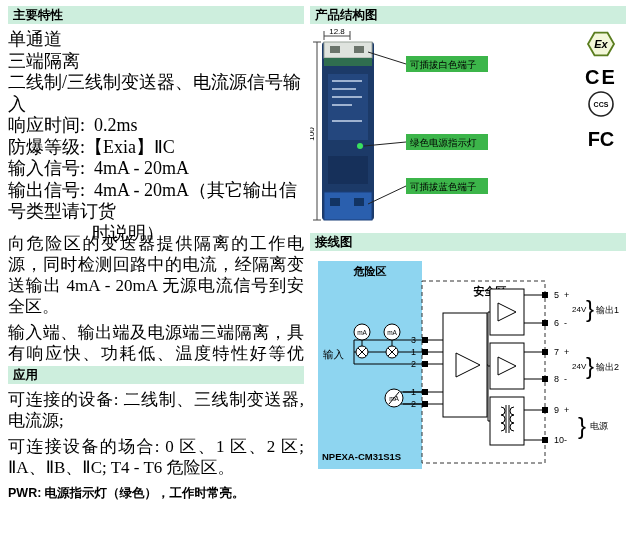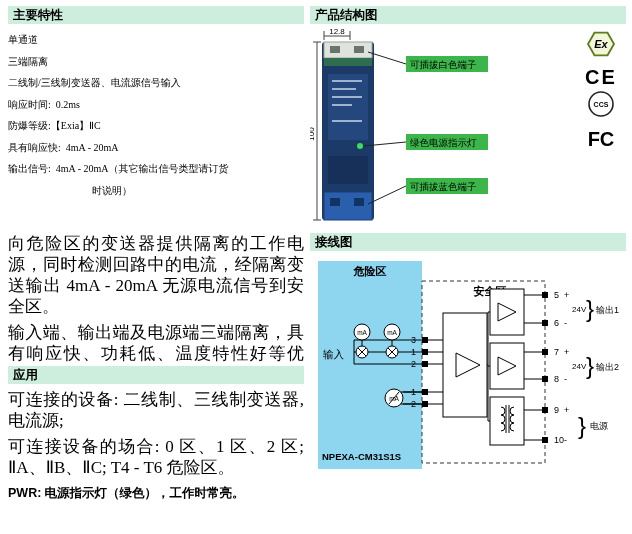--- a/index.html
+++ b/index.html
@@ -11,21 +11,21 @@
   .sec { position:absolute; }
   .sec-head {
     background:#cdeedd; height:18px; line-height:18px; padding:0 5px;
     font-family:"Liberation Sans", sans-serif; font-weight:bold; font-size:12.5px;
   }
   .col-left .sec { left:8px; width:296px; }
   .col-right .sec { left:310px; width:316px; }
 
   .sec-features { top:6px; }
   .feature-lines { padding-top:5px; }
-  .feature-line { font-size:10px; line-height:21.5px; white-space:pre-wrap; }
+  .feature-line { font-size:18px; line-height:21.5px; white-space:pre-wrap; }
   .feature-line.indent { margin-left:84px; }
 
   .sec-functions { top:228px; }
   .para { font-size:17px; line-height:21px; margin-top:5px; text-align:justify; }
 
   .sec-application { top:366px; }
   .sec-panel { top:478px; }
   .panel-line { font-size:12.5px; line-height:21px; margin-top:5px;font-weight:bold; }
   .panel-line b { font-family:"Liberation Sans", sans-serif; }
 
@@ -45,21 +45,21 @@
     <div class="sec sec-features">
       <div class="sec-head">
         <span>主要特性</span>
       </div>
       <div class="feature-lines">
         <div class="feature-line">单通道</div>
         <div class="feature-line">三端隔离</div>
         <div class="feature-line">二线制/三线制变送器、电流源信号输入</div>
         <div class="feature-line">响应时间:  0.2ms</div>
         <div class="feature-line">防爆等级:【Exia】ⅡC</div>
-        <div class="feature-line">具有响应快:  4mA - 20mA</div>
+        <div class="feature-line">输入信号:  4mA - 20mA</div>
         <div class="feature-line">输出信号:  4mA - 20mA（其它输出信号类型请订货</div>
         <div class="feature-line indent">时说明）</div>
       </div>
     </div>
 
     <div class="sec sec-functions">
       <div class="para">向危险区的变送器提供隔离的工作电源，同时检测回路中的电流，经隔离变送输出 4mA - 20mA 无源电流信号到安全区。</div>
       <div class="para">输入端、输出端及电源端三端隔离，具有响应快、功耗低、温度特性好等优点。</div>
     </div>
 

